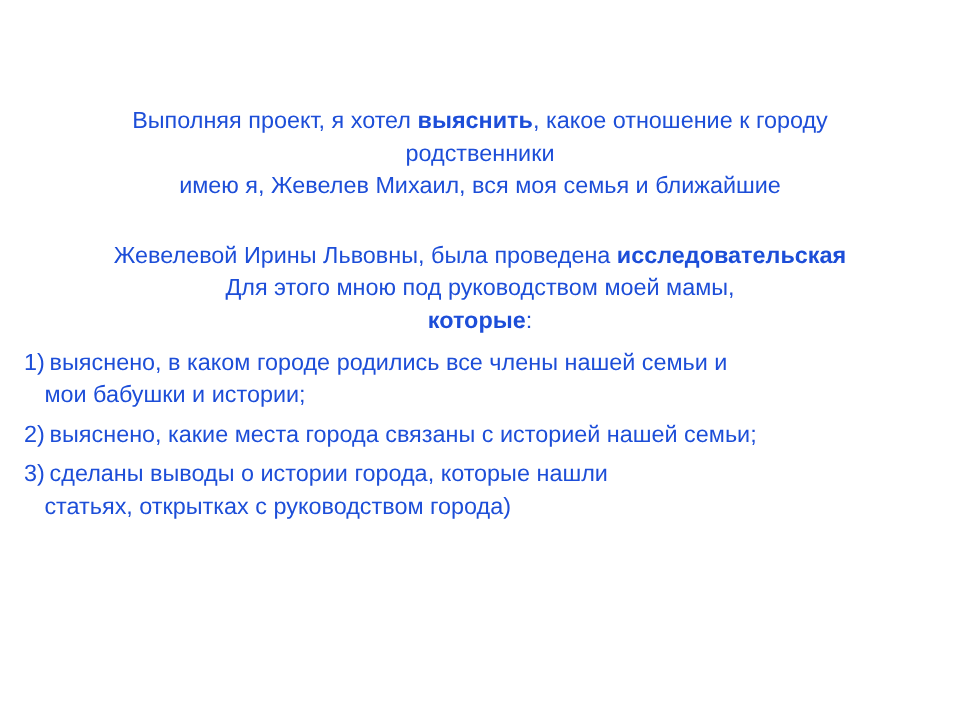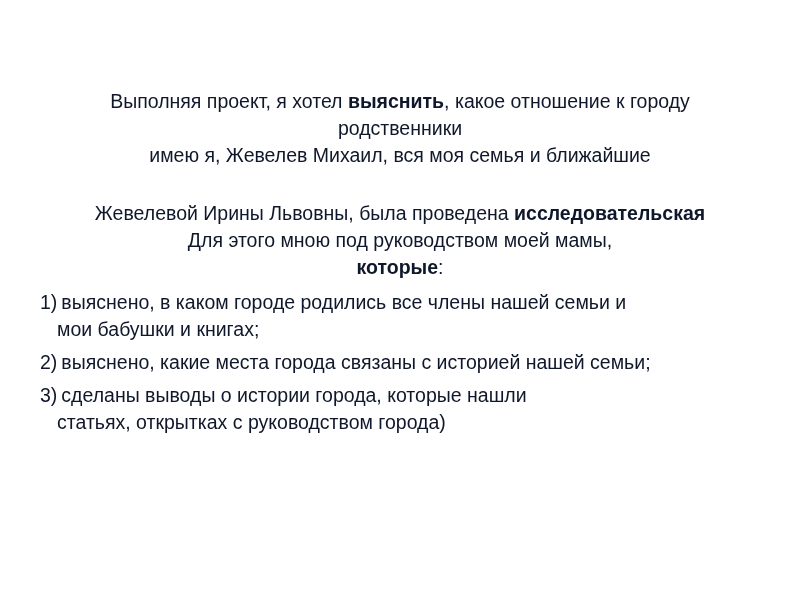--- a/index.html
+++ b/index.html
@@ -7,36 +7,36 @@
     padding: 0;
     background: #ffffff;
   }
   .slide {
     position: relative;
     width: 800px;
     height: 562px;
     box-sizing: border-box;
     padding-top: 88px;
     background: #ffffff;
-    color: #0f172a;
+    color: #1d4ed8;
     font-family: "Liberation Sans", "DejaVu Sans", sans-serif;
     font-size: 19.5px;
     line-height: 27px;
     overflow: hidden;
   }
   .center-block {
     margin: 0 30px;
     text-align: center;
   }
   .heading { margin-bottom: 31px; }
   .intro   { margin-bottom: 8px; }
   .line { white-space: nowrap; }
   .b { font-weight: 700; }
   .list {
-    padding-left: 40px;
+    padding-left: 20px;
     padding-right: 20px;
     text-align: left;
   }
   .item { margin-bottom: 6px; }
   .item-line { white-space: nowrap; }
   .num { display: inline-block; margin-right: 4px; }
   .cont { padding-left: 17px; }
 </style>
 </head>
 <body>
@@ -52,21 +52,21 @@
   <div class="center-block intro">
     <div class="line"><span>Жевелевой Ирины Львовны, была проведена </span><span class="b">исследовательская</span></div>
     <div class="line">Для этого мною под руководством моей мамы,</div>
     <div class="line"><span class="b">которые</span><span>:</span></div>
   </div>
 
   <div class="list">
 
     <div class="item">
       <div class="item-line"><span class="num">1)</span><span>выяснено, в каком городе родились все члены нашей семьи и</span></div>
-      <div class="item-line cont">мои бабушки и книгах;</div>
+      <div class="item-line cont">мои бабушки и истории;</div>
     </div>
 
     <div class="item">
       <div class="item-line"><span class="num">2)</span><span>выяснено, какие места города связаны с историей нашей семьи;</span></div>
     </div>
 
     <div class="item">
       <div class="item-line"><span class="num">3)</span><span>сделаны выводы о истории города, которые нашли</span></div>
       <div class="item-line cont">статьях, открытках с руководством города)</div>
     </div>

